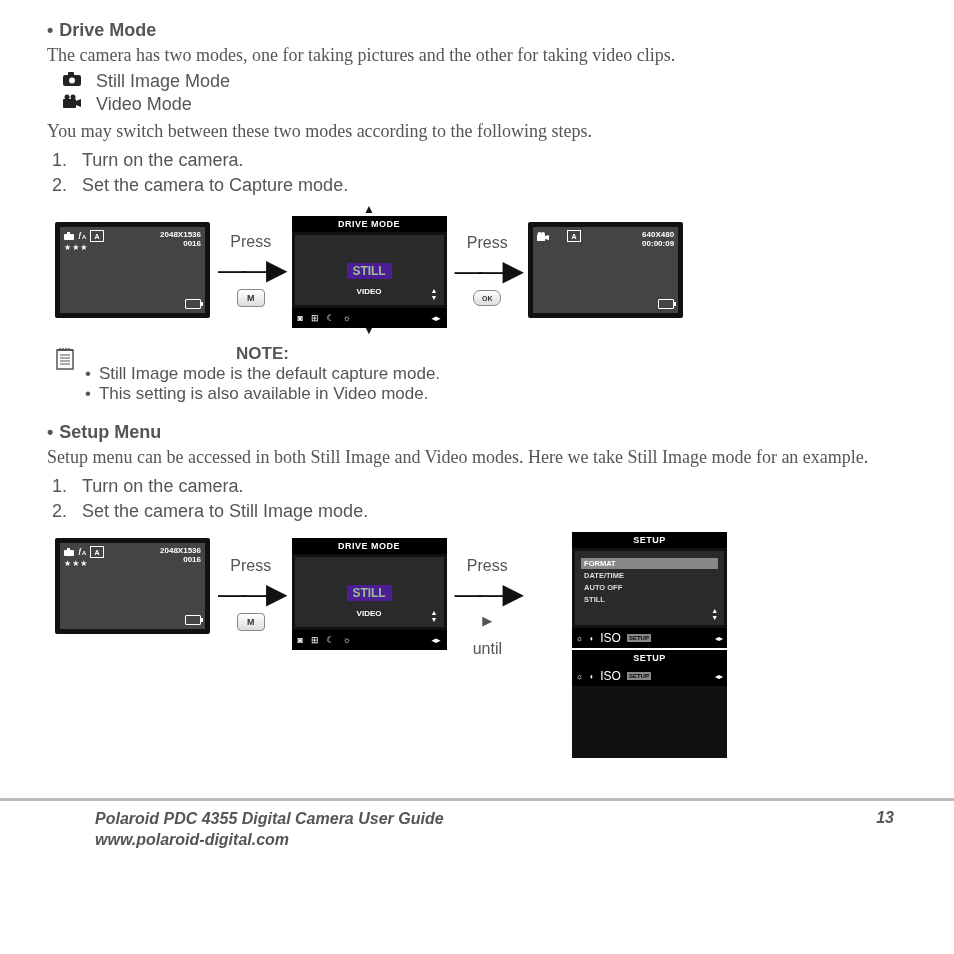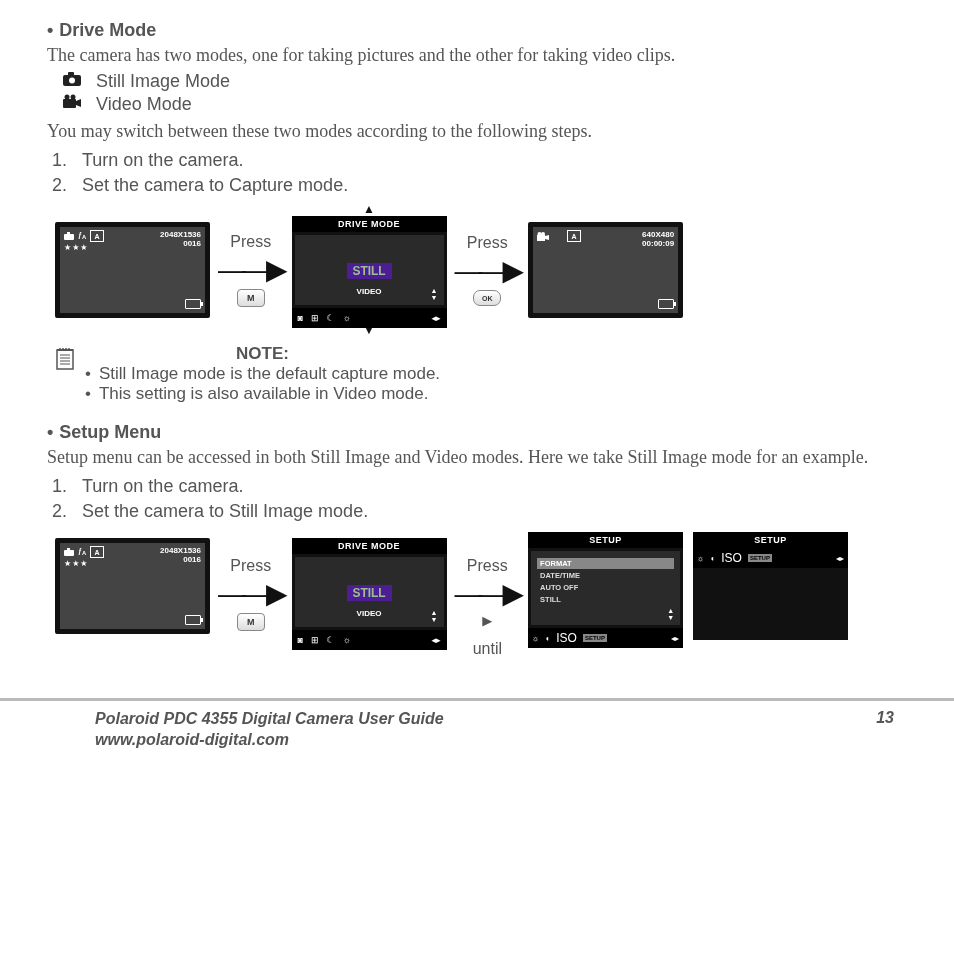--- a/index.html
+++ b/index.html
@@ -176,21 +176,21 @@
     color:#333;
   }
   .tri-up,.tri-down{font-size:12px;color:#111;line-height:0.6;}
   .col { display:flex; flex-direction:column; align-items:center; gap:3px;}
 
   .note-block { display:flex; gap:10px; margin: 8px 0 18px 8px; font-size:17px; color:#555;text-align:center;}
   .note-icon { width:20px; height:24px; margin-top:3px;}
   .note-title { font-weight:bold; }
   .note-item { display:flex; gap:8px; margin-left:0px;}
 
-  .fig2-right-col{display:flex;flex-direction:row;gap:10px;align-items:center;}
+  .fig2-right-col{display:flex;flex-direction:column;gap:10px;align-items:center;margin-left:44px;}
 
   .footer {
     border-top: 3px solid #bbb;
     margin-top: 20px;
     padding: 8px 60px 20px 95px;
     display: flex;
     justify-content: space-between;
     font-style: italic;
     font-weight: bold;
     font-size: 16px;

